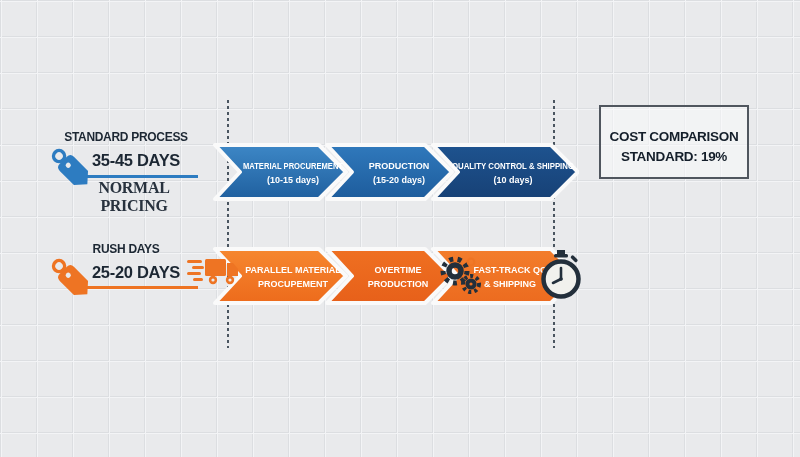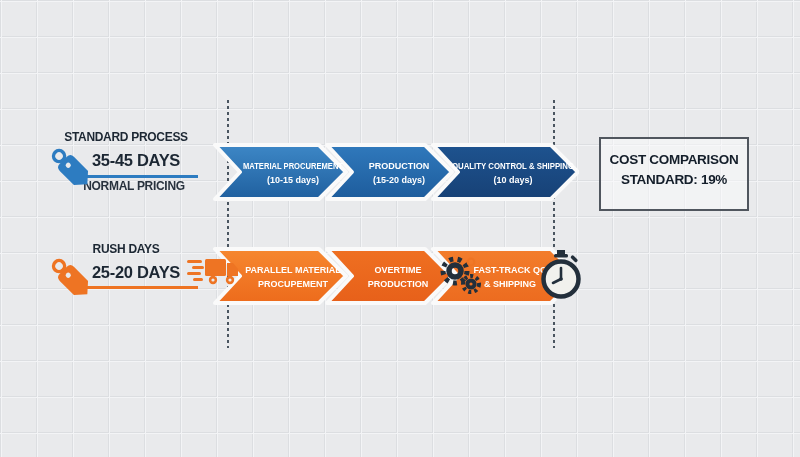--- a/index.html
+++ b/index.html
@@ -15,40 +15,40 @@
       linear-gradient(#dcdee1 1px, transparent 1px),
       linear-gradient(90deg, #dcdee1 1px, transparent 1px);
     background-size:36px 36px, 36px 36px, 36px 36px, 36px 36px;
     background-position:1px 1px, 1px 1px, 0 0, 0 0;
   }
 
   
   .lbl{ position:absolute; text-align:center; color:#1c2733; letter-spacing:-0.3px; }
   .lbl.title   { font-size:12px;  font-weight:bold; }
   .lbl.days    { font-size:16.5px; font-weight:bold; }
-  .lbl.pricing { font-size:12px;  font-weight:bold; color:#28323e; }
+  .lbl.pricing { font-size:16px;  font-weight:bold; color:#28323e;font-family:Liberation Serif, serif; }
   .rule{ position:absolute; height:2.5px; }
   .rule.blue  { background:#2d7cc1; }
   .rule.orange{ background:#ee7423; }
 
   
   .dash{
     position:absolute; top:100px; width:2px; height:248px;
     background:repeating-linear-gradient(#4a5560 0 3px, transparent 3px 6px);
   }
 
   
   .row-svg{ position:absolute; left:213px; width:366px; height:58px; }
   .chev-text{ font-family:"Liberation Sans", sans-serif; font-weight:bold; fill:#ffffff; }
 
   
   .cost-box{
-    position:absolute; left:599px; top:137px; width:150px; height:74px;
+    position:absolute; left:599px; top:105px; width:150px; height:74px;
     border:2px solid #50565e; background:rgba(249,250,251,0.55);
-    text-align:center; padding-top:11px; color:#141e2a; letter-spacing:-0.3px;
+    text-align:center; padding-top:20px; color:#141e2a; letter-spacing:-0.3px;
   }
   .cost-box .line{ font-size:13.5px; font-weight:bold; line-height:20px; }
 
   .icon{ position:absolute; }
 </style>
 </head>
 <body>
 
 <div class="canvas">
 

